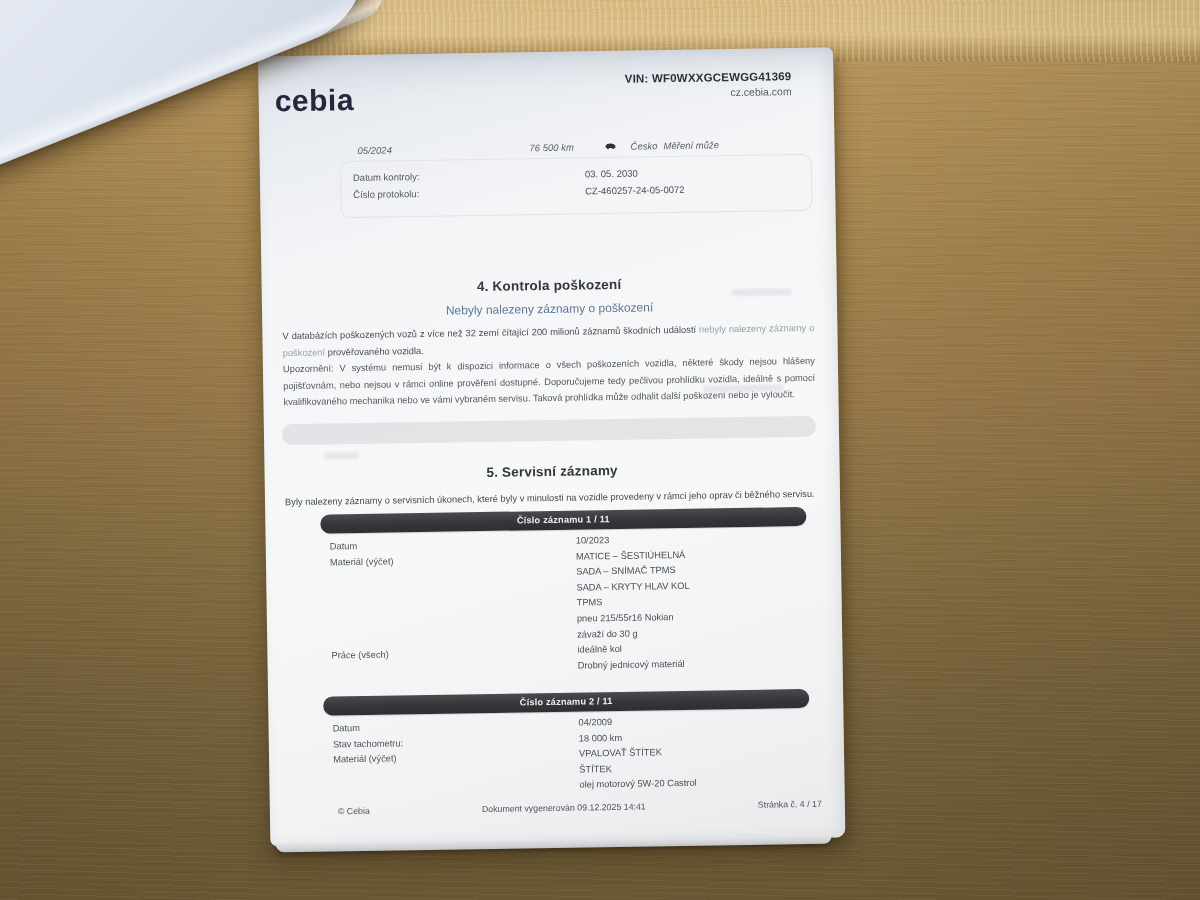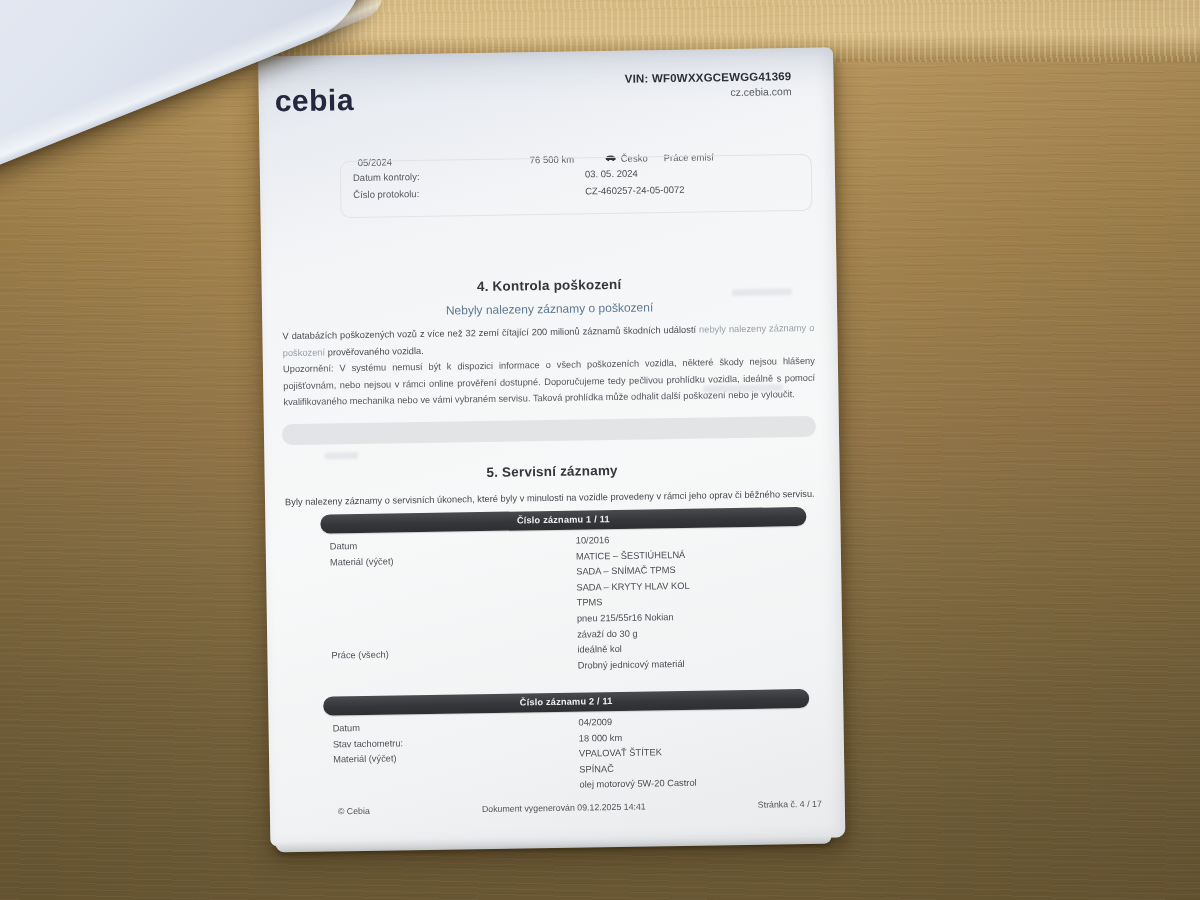--- a/index.html
+++ b/index.html
@@ -43,24 +43,24 @@
     z-index:-1;
   }
   .p-abs{position:absolute;}
   
   .logo{left:16px; top:28px; font-size:30px; font-weight:700; letter-spacing:0.5px; color:#23283f;}
   .vin-block{right:42px; top:22px; text-align:right;}
   .vin-line{font-size:11.5px; font-weight:700; color:#2c3036; letter-spacing:0.2px;}
   .site-line{font-size:10.5px; color:#585c62; margin-top:3px;}
   
   .summary-row{left:98px; top:86px; width:440px; height:14px; font-size:9.5px; color:#5b5f65;}
-  .sum-item{position:absolute; top:16px; white-space:nowrap;}
+  .sum-item{position:absolute; top:4px; white-space:nowrap;font-style:italic;}
   .sum-1{left:0;}
   .sum-2{left:172px;}
-  .sum-3{left:247px; display:flex; align-items:flex-start; gap:4px;}
+  .sum-3{left:247px; display:flex; align-items:flex-start; gap:14px;}
   .sum-4{left:306px;}
   .car-ico{display:inline-block; width:12px; height:9px;}
   
   .info-box{left:80px; top:106px; width:470px; height:55px; border:1px solid #e1e3e7; border-radius:10px;}
   .ib-row{position:absolute; left:12px; right:10px; font-size:9.5px;}
   .ib-row-1{top:10px;} .ib-row-2{top:27px;}
   .ib-label{color:#54585e;}
   .ib-value{position:absolute; left:232px; top:0; color:#4a4e54;}
   
   .sec-title{left:0; width:100%; text-align:center; font-size:13.5px; font-weight:600; color:#33373c; letter-spacing:0.2px;}
@@ -126,27 +126,27 @@
       <span class="sum-item sum-1">05/2024</span>
       <span class="sum-item sum-2">76 500 km</span>
       <span class="sum-item sum-3">
         <svg class="car-ico" viewBox="0 0 24 16" xmlns="http://www.w3.org/2000/svg">
           <path d="M2 10 C2 7 5 5 8 4.5 L14 4 C17 4 20 6 21.5 8.5 L22 11 C22 12 21 13 20 13 L4 13 C2.8 13 2 12 2 10 Z" fill="#2e3238"></path>
           <circle cx="7" cy="13" r="2.2" fill="#2e3238"></circle>
             <circle cx="17" cy="13" r="2.2" fill="#2e3238"></circle>
         </svg>
         <span>Česko</span>
       </span>
-      <span class="sum-item sum-4">Práce emisí</span>
+      <span class="sum-item sum-4">Měření může</span>
     </div>
 
     <div class="p-abs info-box">
       <div class="ib-row ib-row-1">
         <span class="ib-label">Datum kontroly:</span>
-        <span class="ib-value">03. 05. 2024</span>
+        <span class="ib-value">03. 05. 2030</span>
       </div>
       <div class="ib-row ib-row-2">
         <span class="ib-label">Číslo protokolu:</span>
         <span class="ib-value">CZ-460257-24-05-0072</span>
       </div>
     </div>
 
     <div class="p-abs sec-title sec4-title">4. Kontrola poškození</div>
     <div class="p-abs sec4-sub">Nebyly nalezeny záznamy o poškození</div>
     <div class="p-abs para para-1"><span>V databázích poškozených vozů z více než 32 zemí čítající 200 milionů záznamů škodních událostí </span><span class="lite">nebyly nalezeny záznamy o poškození</span><span> prověřovaného vozidla.</span></div>
@@ -157,21 +157,21 @@
     <div class="p-abs ghost-smudge gs-2"></div>
     <div class="p-abs ghost-smudge gs-3"></div>
 
     <div class="p-abs sec-title sec5-title">5. Servisní záznamy</div>
     <div class="p-abs sec5-intro">Byly nalezeny záznamy o servisních úkonech, které byly v minulosti na vozidle provedeny v rámci jeho oprav či běžného servisu.</div>
 
     <div class="p-abs rec-bar rec1-bar">Číslo záznamu 1 / 11</div>
     <div class="p-abs svc-rows rec1-rows">
       <div class="svc-row">
         <span class="svc-label">Datum</span>
-        <span class="svc-value">10/2016</span>
+        <span class="svc-value">10/2023</span>
       </div>
       <div class="svc-row">
         <span class="svc-label">Materiál (výčet)</span>
         <span class="svc-value">MATICE – ŠESTIÚHELNÁ</span>
       </div>
       <div class="svc-row">
         <span class="svc-label"></span>
         <span class="svc-value">SADA – SNÍMAČ TPMS</span>
       </div>
       <div class="svc-row">
@@ -209,21 +209,21 @@
       <div class="svc-row">
         <span class="svc-label">Stav tachometru:</span>
         <span class="svc-value">18 000 km</span>
       </div>
       <div class="svc-row">
         <span class="svc-label">Materiál (výčet)</span>
         <span class="svc-value">VPALOVAŤ ŠTÍTEK</span>
       </div>
       <div class="svc-row">
         <span class="svc-label"></span>
-        <span class="svc-value">SPÍNAČ</span>
+        <span class="svc-value">ŠTÍTEK</span>
       </div>
       <div class="svc-row">
         <span class="svc-label"></span>
         <span class="svc-value">olej motorový 5W-20 Castrol</span>
       </div>
     </div>
 
     <div class="p-abs foot">
       <span class="foot-left">© Cebia</span>
       <span>Dokument vygenerován 09.12.2025 14:41</span>

